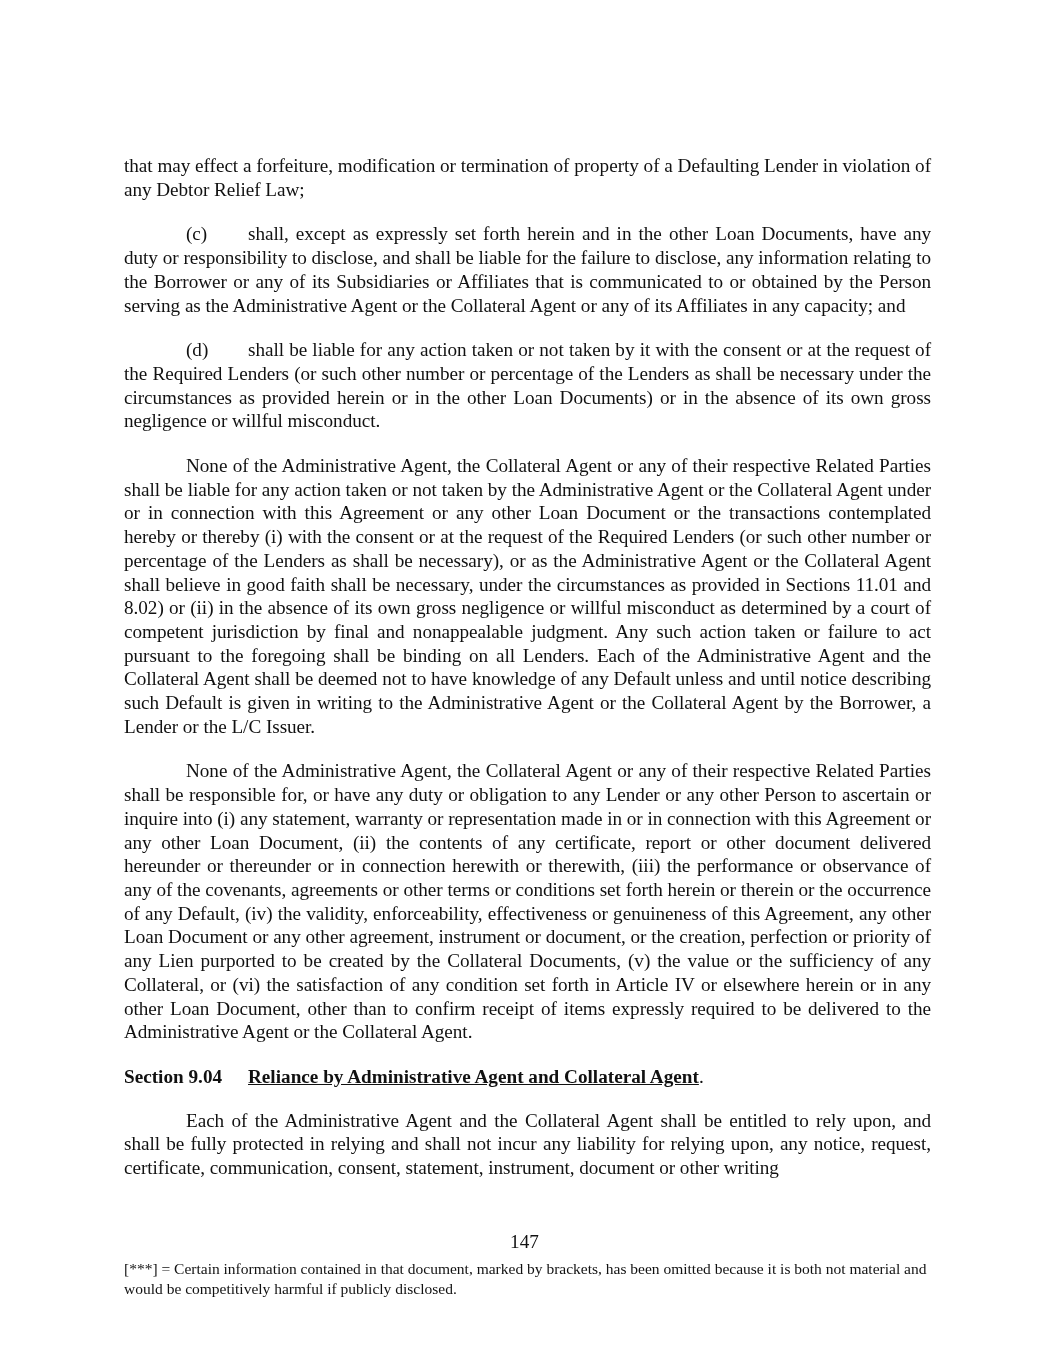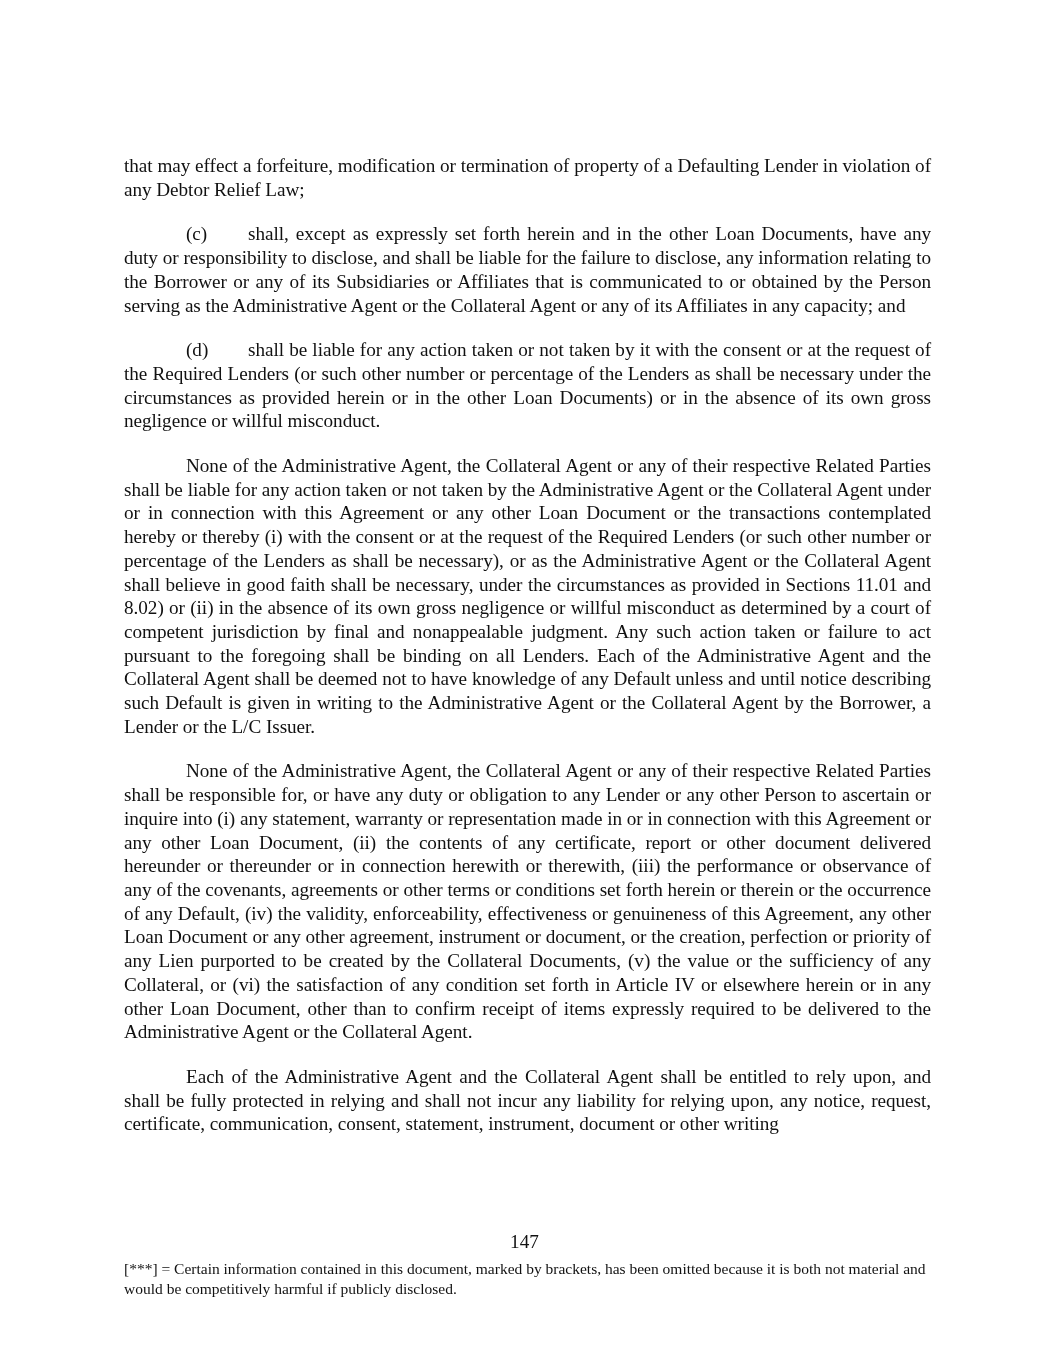--- a/index.html
+++ b/index.html
@@ -79,20 +79,21 @@
   <p class="para">that may effect a forfeiture, modification or termination of property of a Defaulting Lender in violation of any Debtor Relief Law;</p>
 
   <p class="para indent"><span class="item-label">(c)</span><span>shall, except as expressly set forth herein and in the other Loan Documents, have any duty or responsibility to disclose, and shall be liable for the failure to disclose, any information relating to the Borrower or any of its Subsidiaries or Affiliates that is communicated to or obtained by the Person serving as the Administrative Agent or the Collateral Agent or any of its Affiliates in any capacity; and</span></p>
 
   <p class="para indent"><span class="item-label">(d)</span><span>shall be liable for any action taken or not taken by it with the consent or at the request of the Required Lenders (or such other number or percentage of the Lenders as shall be necessary under the circumstances as provided herein or in the other Loan Documents) or in the absence of its own gross negligence or willful misconduct.</span></p>
 
   <p class="para indent">None of the Administrative Agent, the Collateral Agent or any of their respective Related Parties shall be liable for any action taken or not taken by the Administrative Agent or the Collateral Agent under or in connection with this Agreement or any other Loan Document or the transactions contemplated hereby or thereby (i) with the consent or at the request of the Required Lenders (or such other number or percentage of the Lenders as shall be necessary), or as the Administrative Agent or the Collateral Agent shall believe in good faith shall be necessary, under the circumstances as provided in Sections 11.01 and 8.02) or (ii) in the absence of its own gross negligence or willful misconduct as determined by a court of competent jurisdiction by final and nonappealable judgment.  Any such action taken or failure to act pursuant to the foregoing shall be binding on all Lenders.  Each of the Administrative Agent and the Collateral Agent shall be deemed not to have knowledge of any Default unless and until notice describing such Default is given in writing to the Administrative Agent or the Collateral Agent by the Borrower, a Lender or the L/C Issuer.</p>
 
   <p class="para indent">None of the Administrative Agent, the Collateral Agent or any of their respective Related Parties shall be responsible for, or have any duty or obligation to any Lender or any other Person to ascertain or inquire into (i) any statement, warranty or representation made in or in connection with this Agreement or any other Loan Document, (ii) the contents of any certificate, report or other document delivered hereunder or thereunder or in connection herewith or therewith, (iii) the performance or observance of any of the covenants, agreements or other terms or conditions set forth herein or therein or the occurrence of any Default, (iv) the validity, enforceability, effectiveness or genuineness of this Agreement, any other Loan Document or any other agreement, instrument or document, or the creation, perfection or priority of any Lien purported to be created by the Collateral Documents, (v) the value or the sufficiency of any Collateral, or (vi) the satisfaction of any condition set forth in Article IV or elsewhere herein or in any other Loan Document, other than to confirm receipt of items expressly required to be delivered to the Administrative Agent or the Collateral Agent.</p>
 
+  <div class="section-heading"><span class="section-num">Section 9.04</span><span class="section-title">Reliance by Administrative Agent and Collateral Agent</span><span class="section-period">.</span></div>
 
   <p class="para indent">Each of the Administrative Agent and the Collateral Agent shall be entitled to rely upon, and shall be fully protected in relying and shall not incur any liability for relying upon, any notice, request, certificate, communication, consent, statement, instrument, document or other writing</p>
 
 </div>
 
 <div class="page-number">147</div>
 
-<div class="footnote">[***] = Certain information contained in this document, marked by brackets, has been omitted because it is both not material and would be competitively harmful if publicly disclosed.</div>
+<div class="footnote">[***] = Certain information contained in that document, marked by brackets, has been omitted because it is both not material and would be competitively harmful if publicly disclosed.</div>
 
 </body></html>

